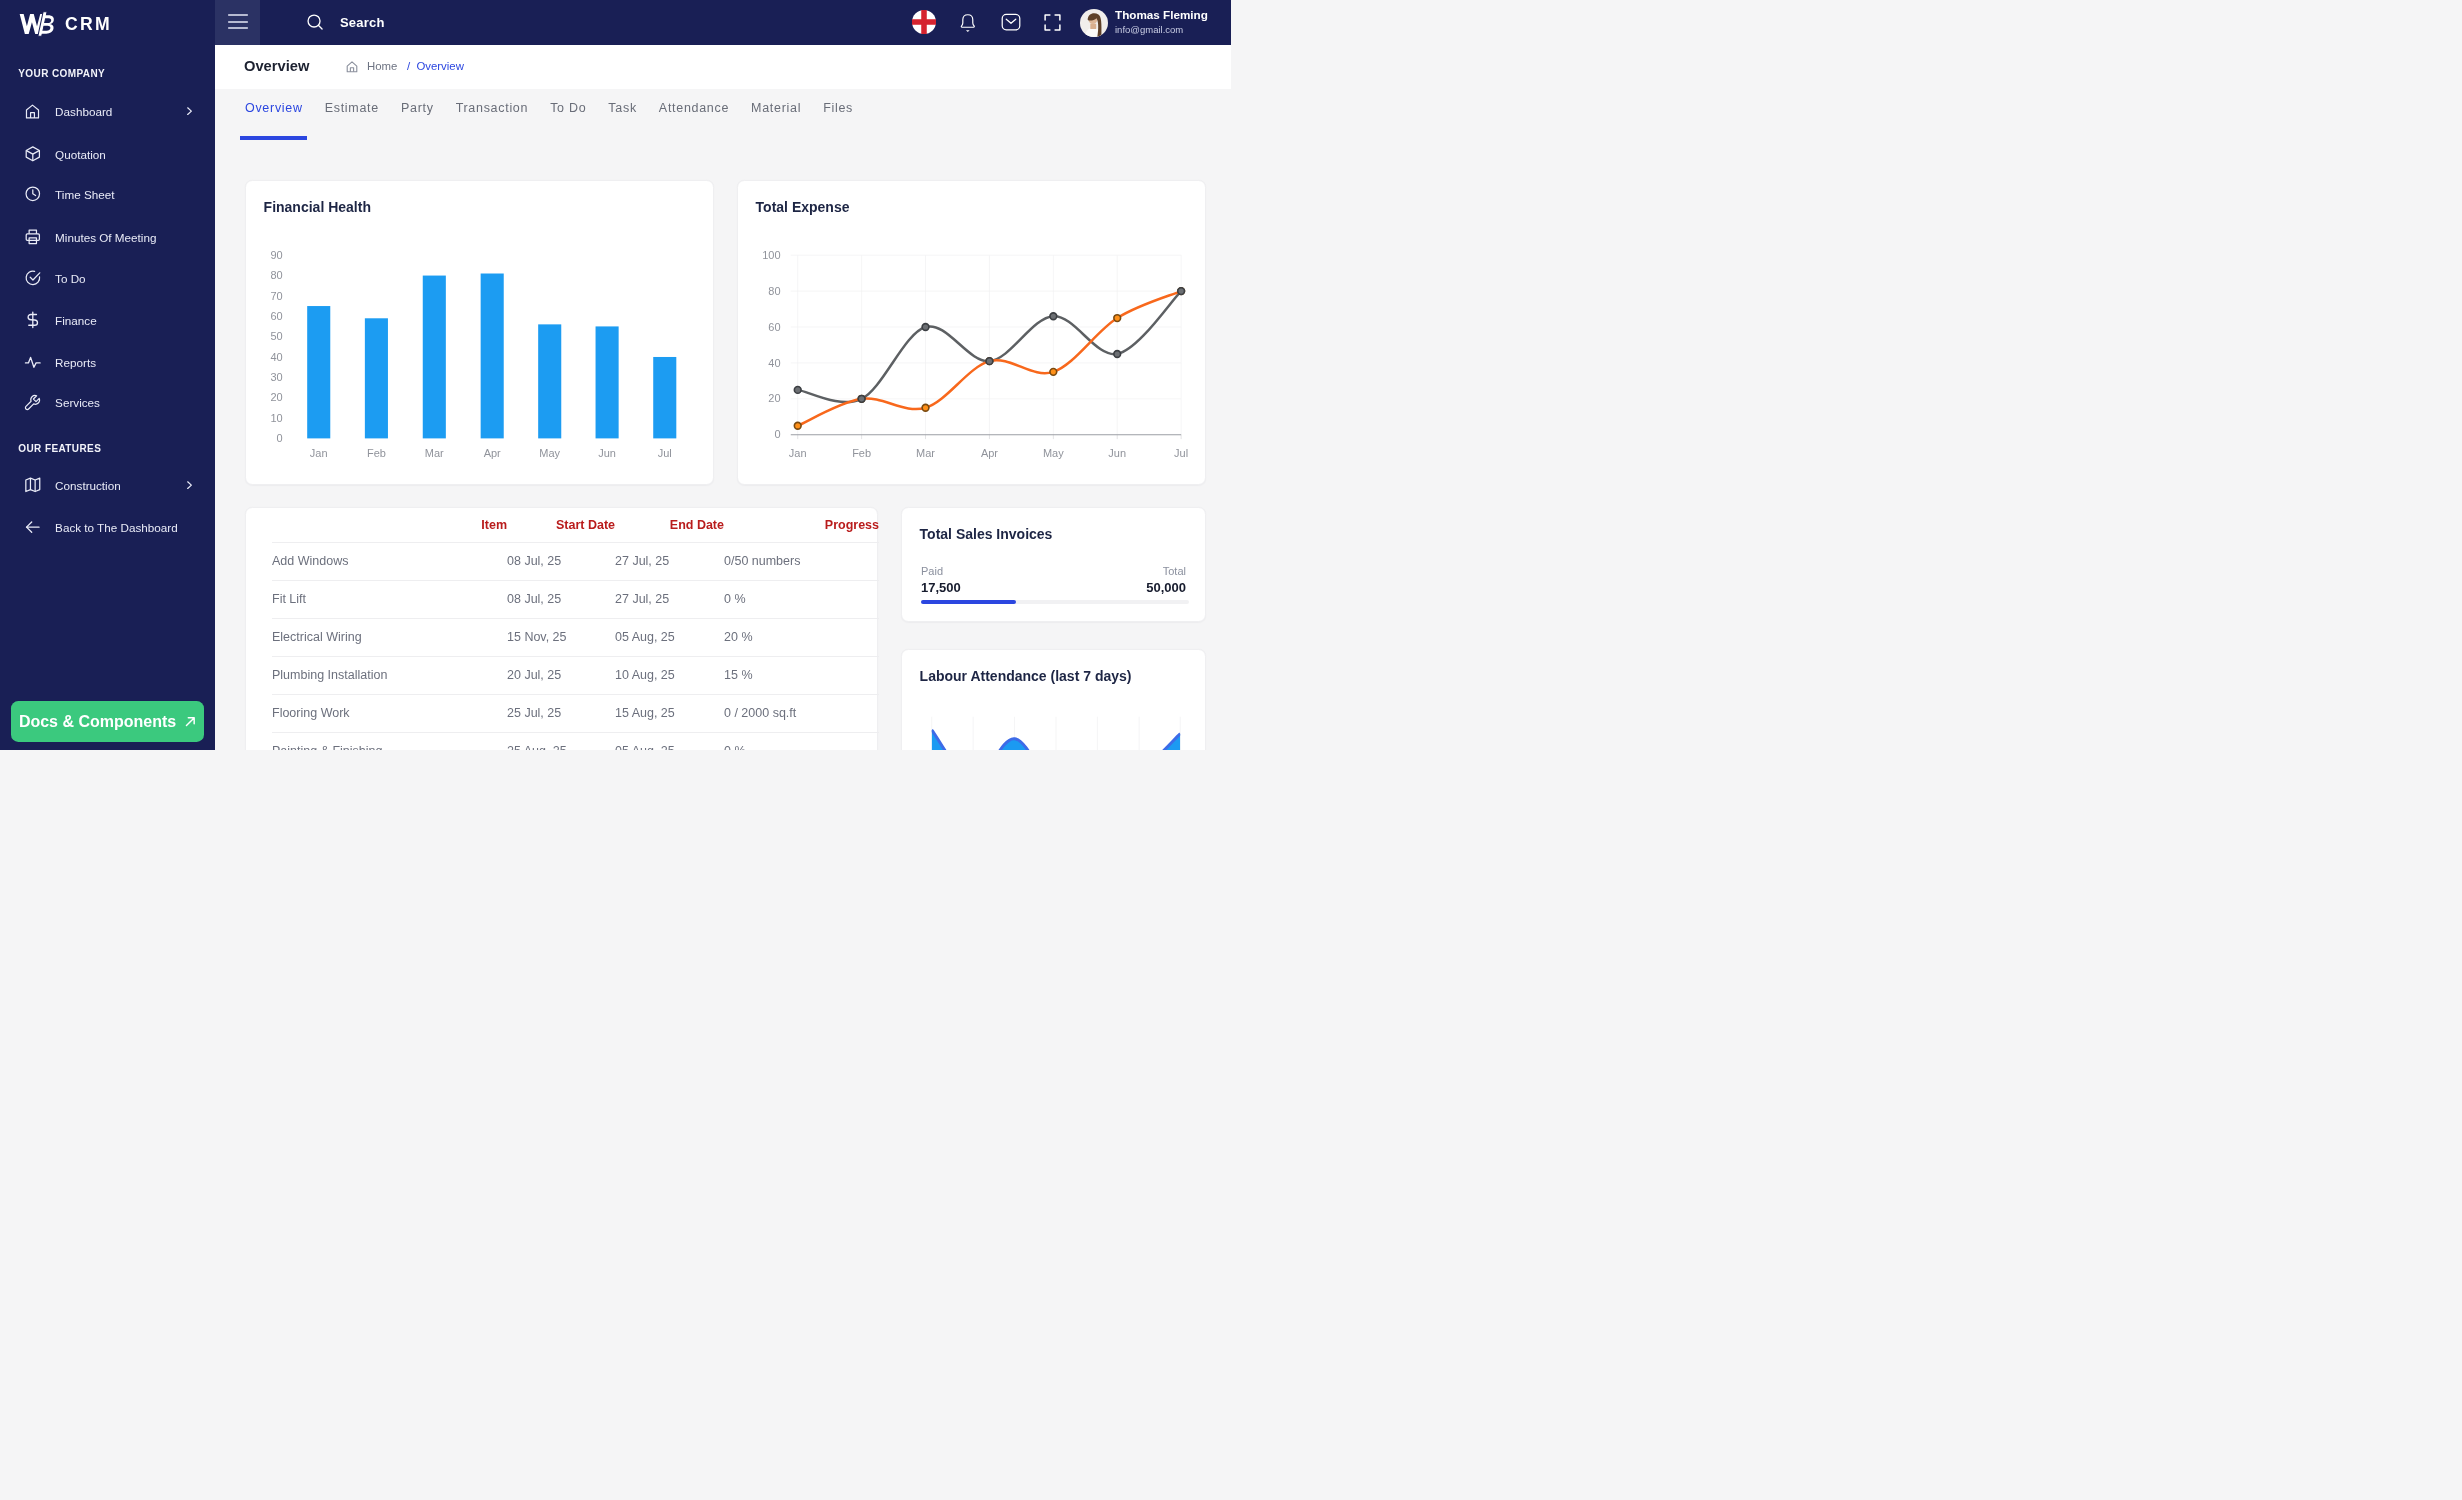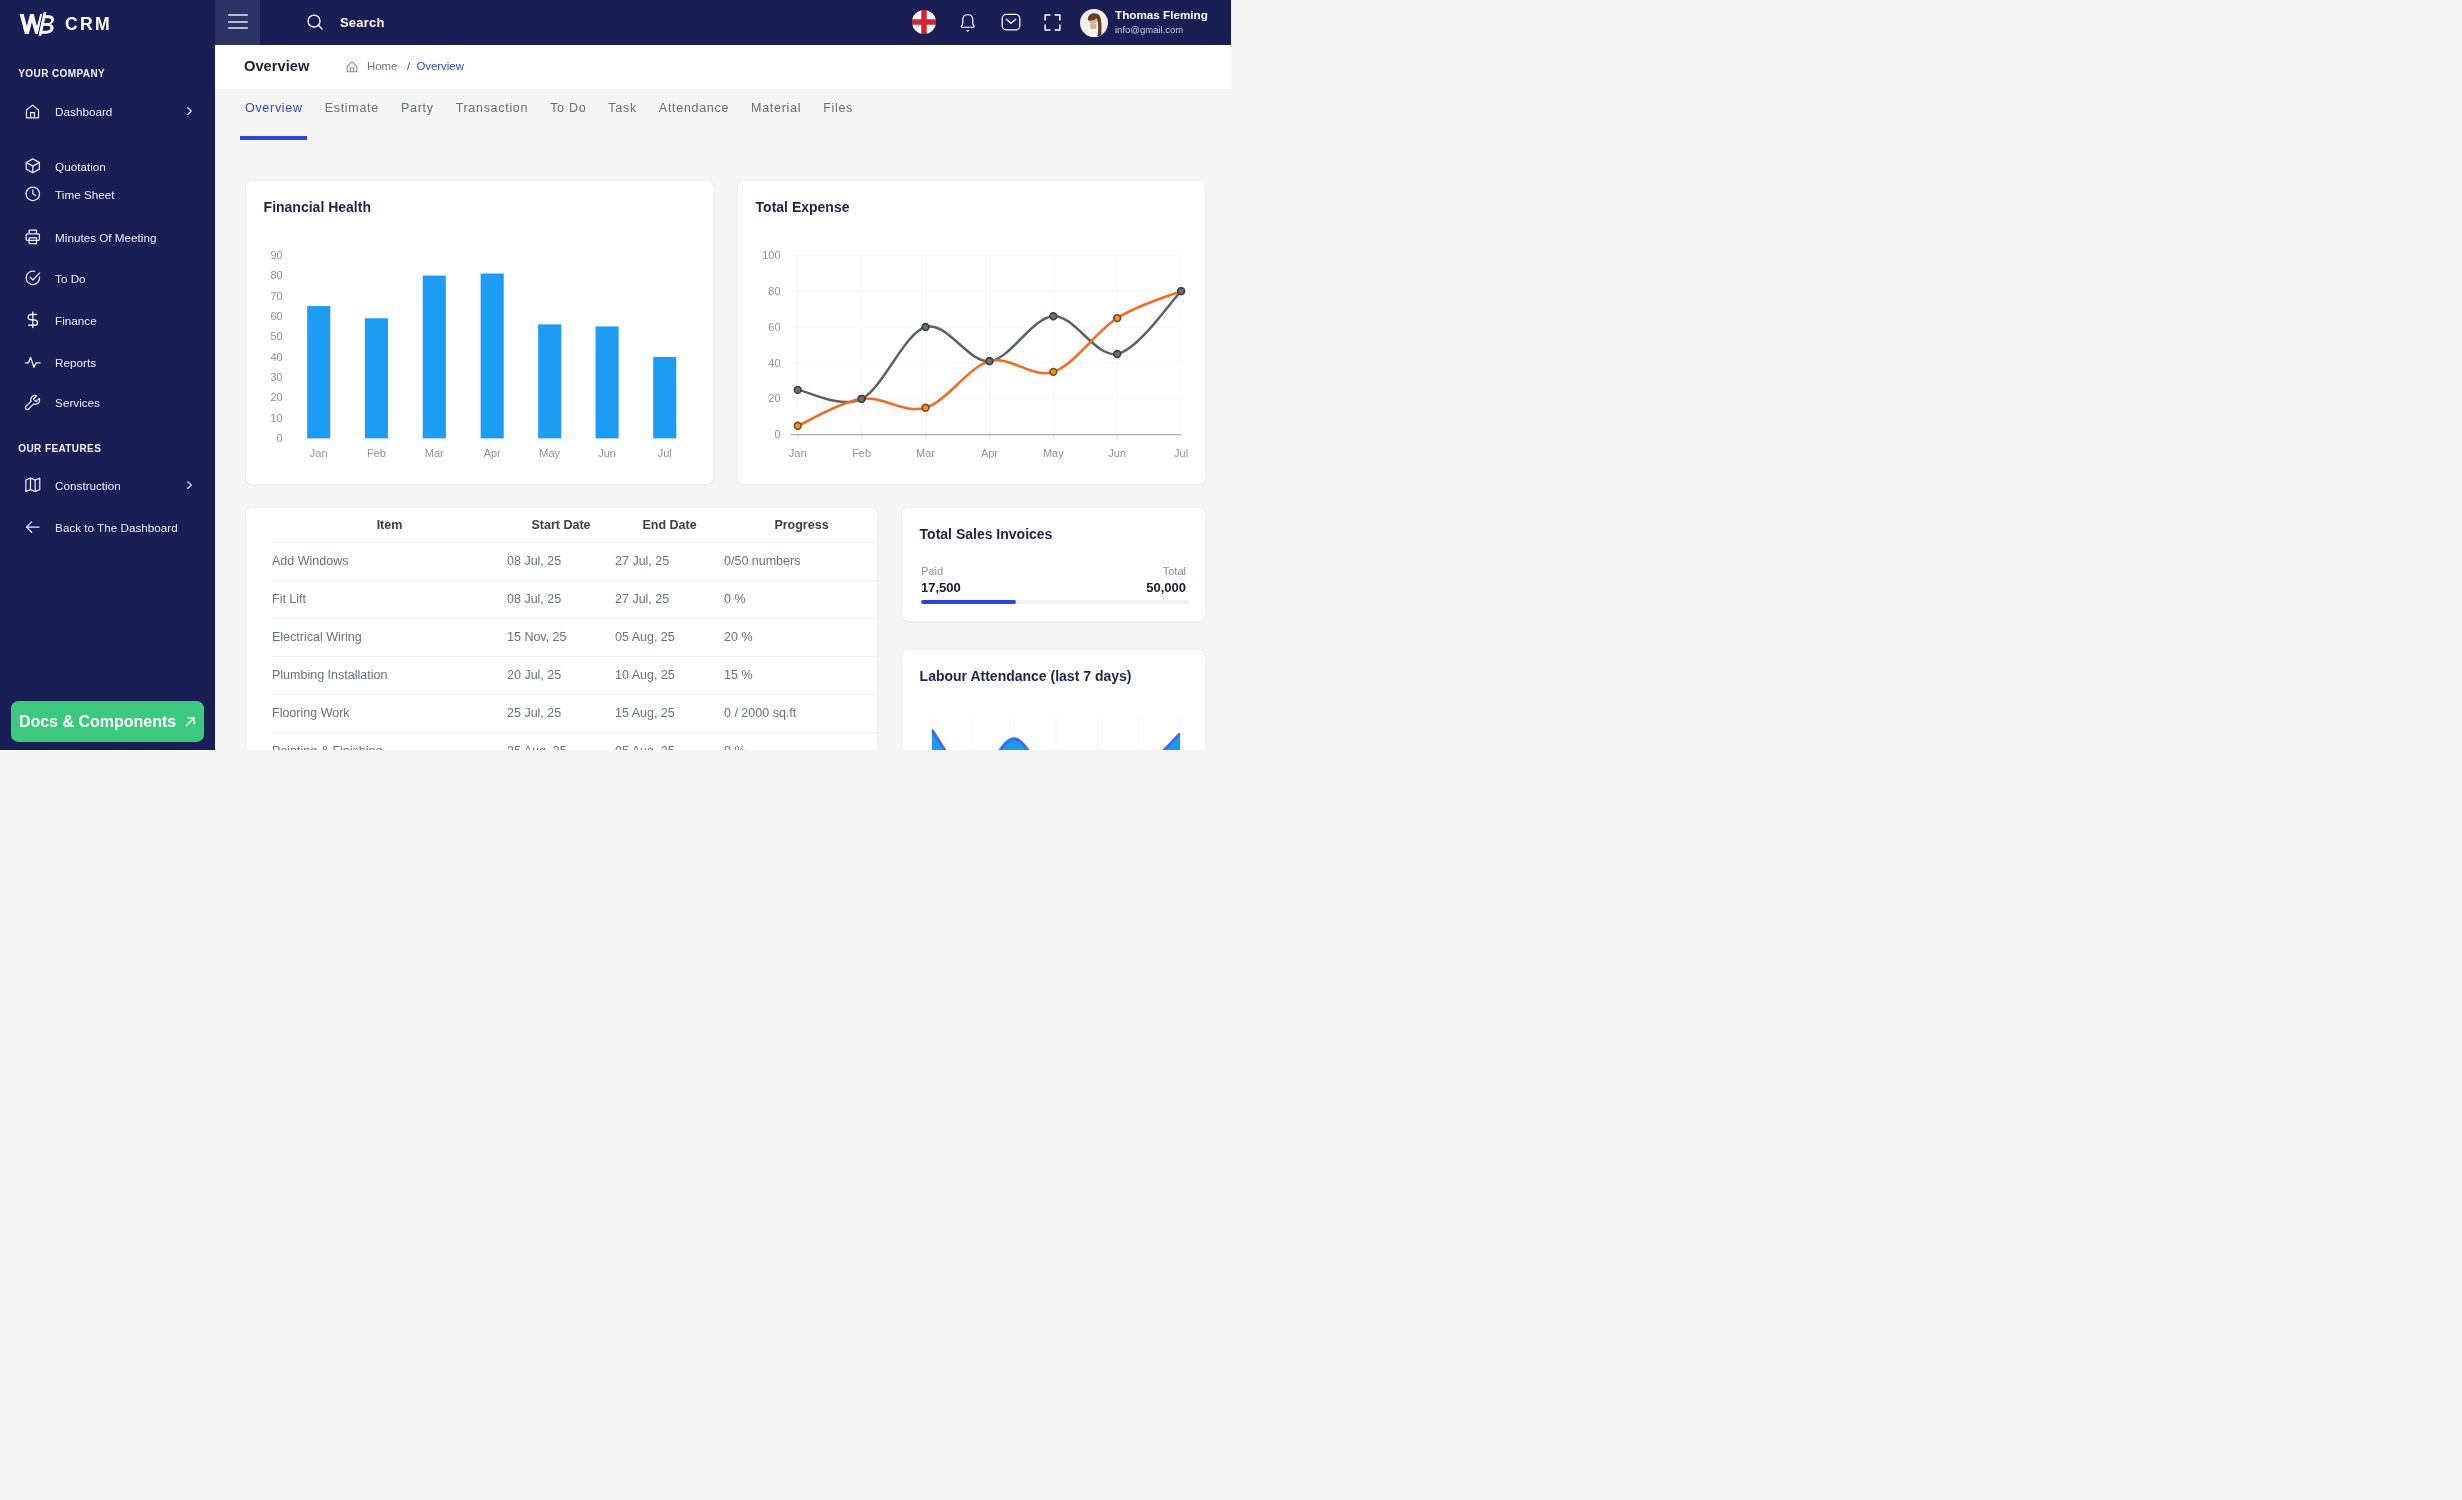--- a/index.html
+++ b/index.html
@@ -30,21 +30,21 @@
 
 .tabs { position:absolute; left:245px; top:101px; display:flex; }
 .tab { color:#696d78; font-size:12.5px; letter-spacing:0.7px; margin-right:22px; }
 .tab.active { color:#2b46e0; font-weight:500; }
 .tab-line { position:absolute; left:240px; top:136px; width:67px; height:3.7px; background:#2b46e0; }
 
 .card { position:absolute; background:#fff; border-radius:7.3px; border:0.7px solid #efeff1; box-shadow:0 0.7px 1.5px rgba(16,24,40,.04); }
 .card-title { position:absolute; left:17.6px; top:17.6px; font-size:14px; font-weight:700; color:#1d2544; }
 
 .tbl { position:absolute; left:26px; right:22px; top:0; border-collapse:collapse; width:607px; }
-.tbl th { text-align:center; font-size:12.5px; font-weight:700; color:#404040; padding:0; height:34px; vertical-align:middle; }
+.tbl th { text-align:right; font-size:12.5px; font-weight:700; color:#b91c1c; padding:0; height:34px; vertical-align:middle; }
 .tbl td { font-size:12.5px; color:#6c707d; height:38px; vertical-align:middle; border-top:0.7px solid #eeeef0; }
 
 .lbl-gray { font-size:11px; color:#8b909e; }
 .val-dark { font-size:13px; font-weight:700; color:#171c2e; }
 svg text { font-family:"Liberation Sans", sans-serif; }
 </style>
 </head>
 <body>
 
 <div class="sidebar">
@@ -64,21 +64,21 @@
         <svg width="17" height="17" viewBox="0 0 24 24" fill="none" stroke="#e9ebf7" stroke-width="1.7" stroke-linejoin="round">
           <path d="M3.5 9.8 L12 3 L20.5 9.8 L20.5 21 L3.5 21 Z"></path>
           <path d="M9.3 21 L9.3 13.5 L14.7 13.5 L14.7 21"></path>
         </svg>
       </span>
     Dashboard
     <svg class="chev" width="10.3" height="10.3" viewBox="0 0 14 14">
         <path d="M5 2.5 L10 7 L5 11.5" stroke="#e9ebf7" stroke-width="1.7" fill="none" stroke-linecap="round" stroke-linejoin="round"></path>
       </svg>
   </div>
-  <div class="menu-item" style="top:143px;margin-top:12px;">
+  <div class="menu-item" style="top:143px;">
     <span class="mi-ic">
         <svg width="17.6" height="17.6" viewBox="0 0 24 24" fill="none" stroke="#e9ebf7" stroke-width="1.7" stroke-linejoin="round">
           <path d="M12 2.5 L21 7.5 L21 16.5 L12 21.5 L3 16.5 L3 7.5 Z"></path>
           <path d="M3.4 7.7 L12 12.5 L20.6 7.7"></path>
           <path d="M12 12.5 L12 21.3"></path>
         </svg>
       </span>
     Quotation
   </div>
   <div class="menu-item" style="top:183px;">

